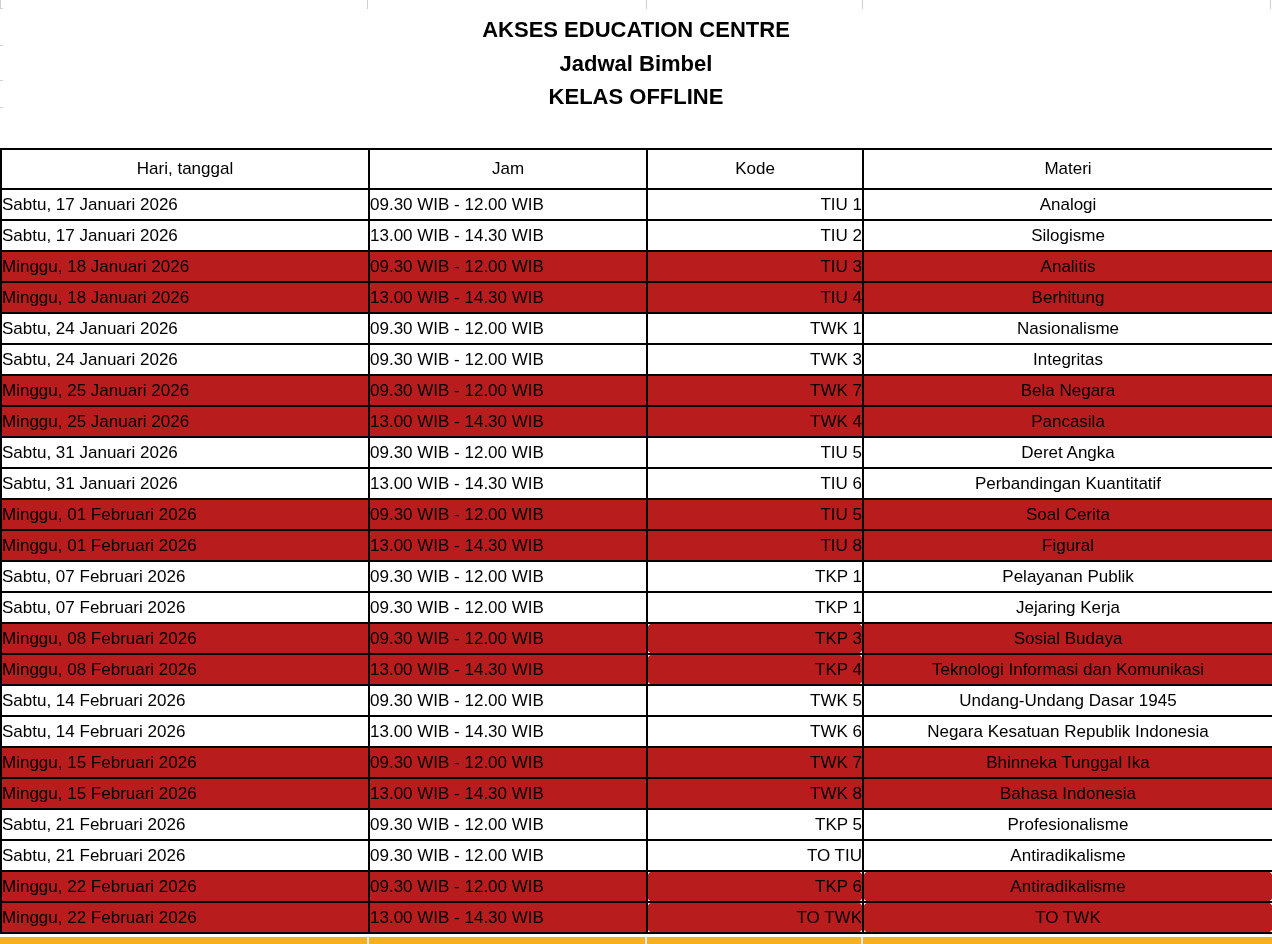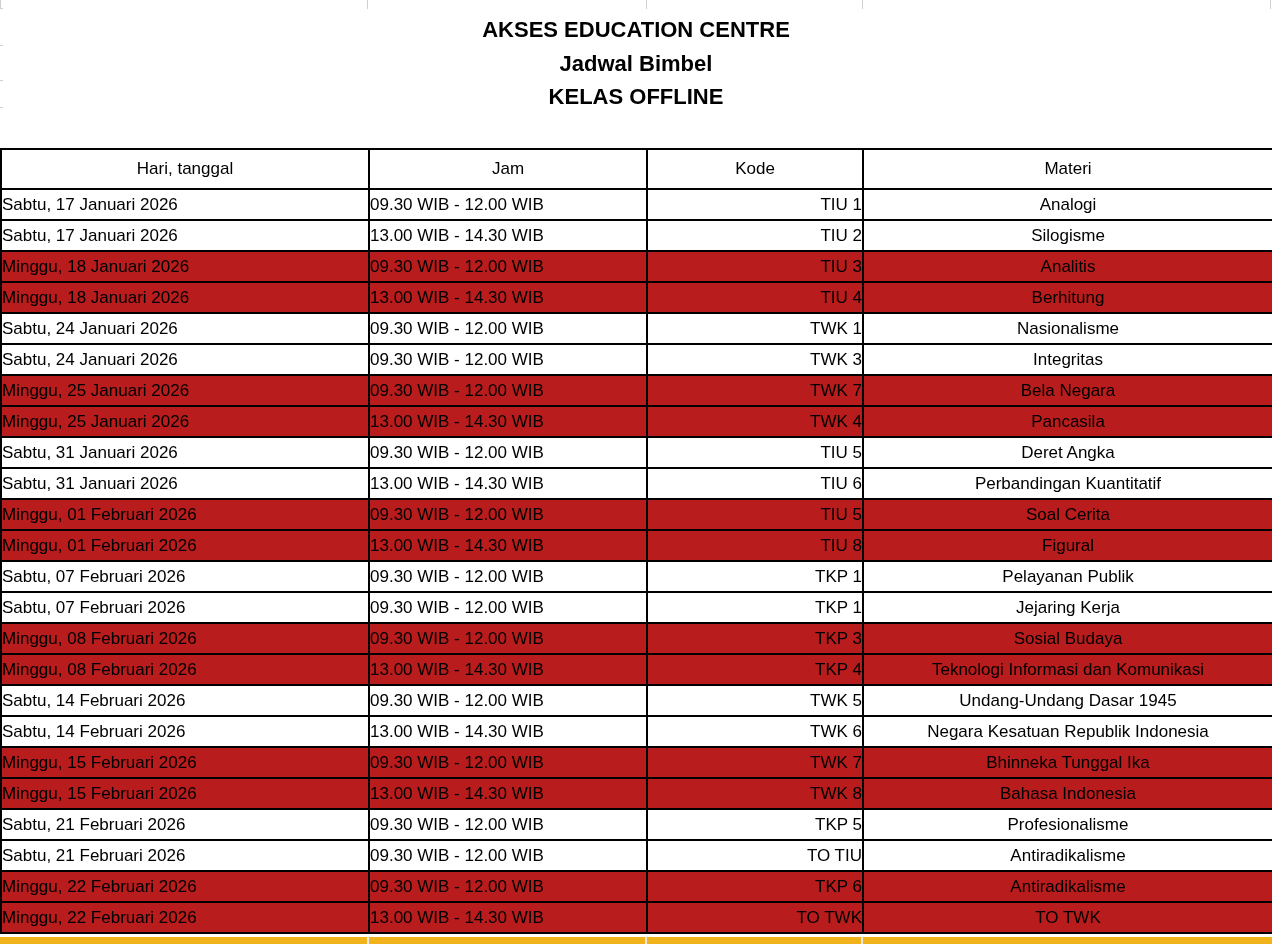--- a/index.html
+++ b/index.html
@@ -19,21 +19,21 @@
   table.sched th, table.sched td {
     border:2px solid #000; padding:0; font-size:17px;
     white-space:nowrap; overflow:hidden; vertical-align:middle;
   }
   table.sched th { height:38px; font-weight:normal; text-align:center;margin-left:16px; }
   table.sched td { height:29px; }
   td.c-date  { text-align:left;  padding-right:3px; }
   td.c-jam   { text-align:left; }
   td.c-kode  { text-align:right;margin-left:48px; }
   td.c-materi{ text-align:center;   padding-left:5px; }
-  td.big { font-size:20px; }
+  td.big { font-size:20px;border-radius:7px; }
   tr.hl td { background:#b91c1c; }
   .partial-row {
     position:absolute; left:0; top:937px; width:1272px; height:7px;
     background:#F1B31B;
   }
   .pdiv { position:absolute; top:0; width:2px; height:7px; background:#e8e8e8; }
   .pdiv1 { left:367px; } .pdiv2 { left:645px; } .pdiv3 { left:861px; }
   .stub-v { position:absolute; top:0; width:1px; height:9px; background:#cfcfcf; }
   .sv1 { left:367px; } .sv2 { left:646px; } .sv3 { left:862px; } .sv4 { left:1270px; }
   .stub-h { position:absolute; left:0; width:3px; height:1px; background:#cfcfcf; }

